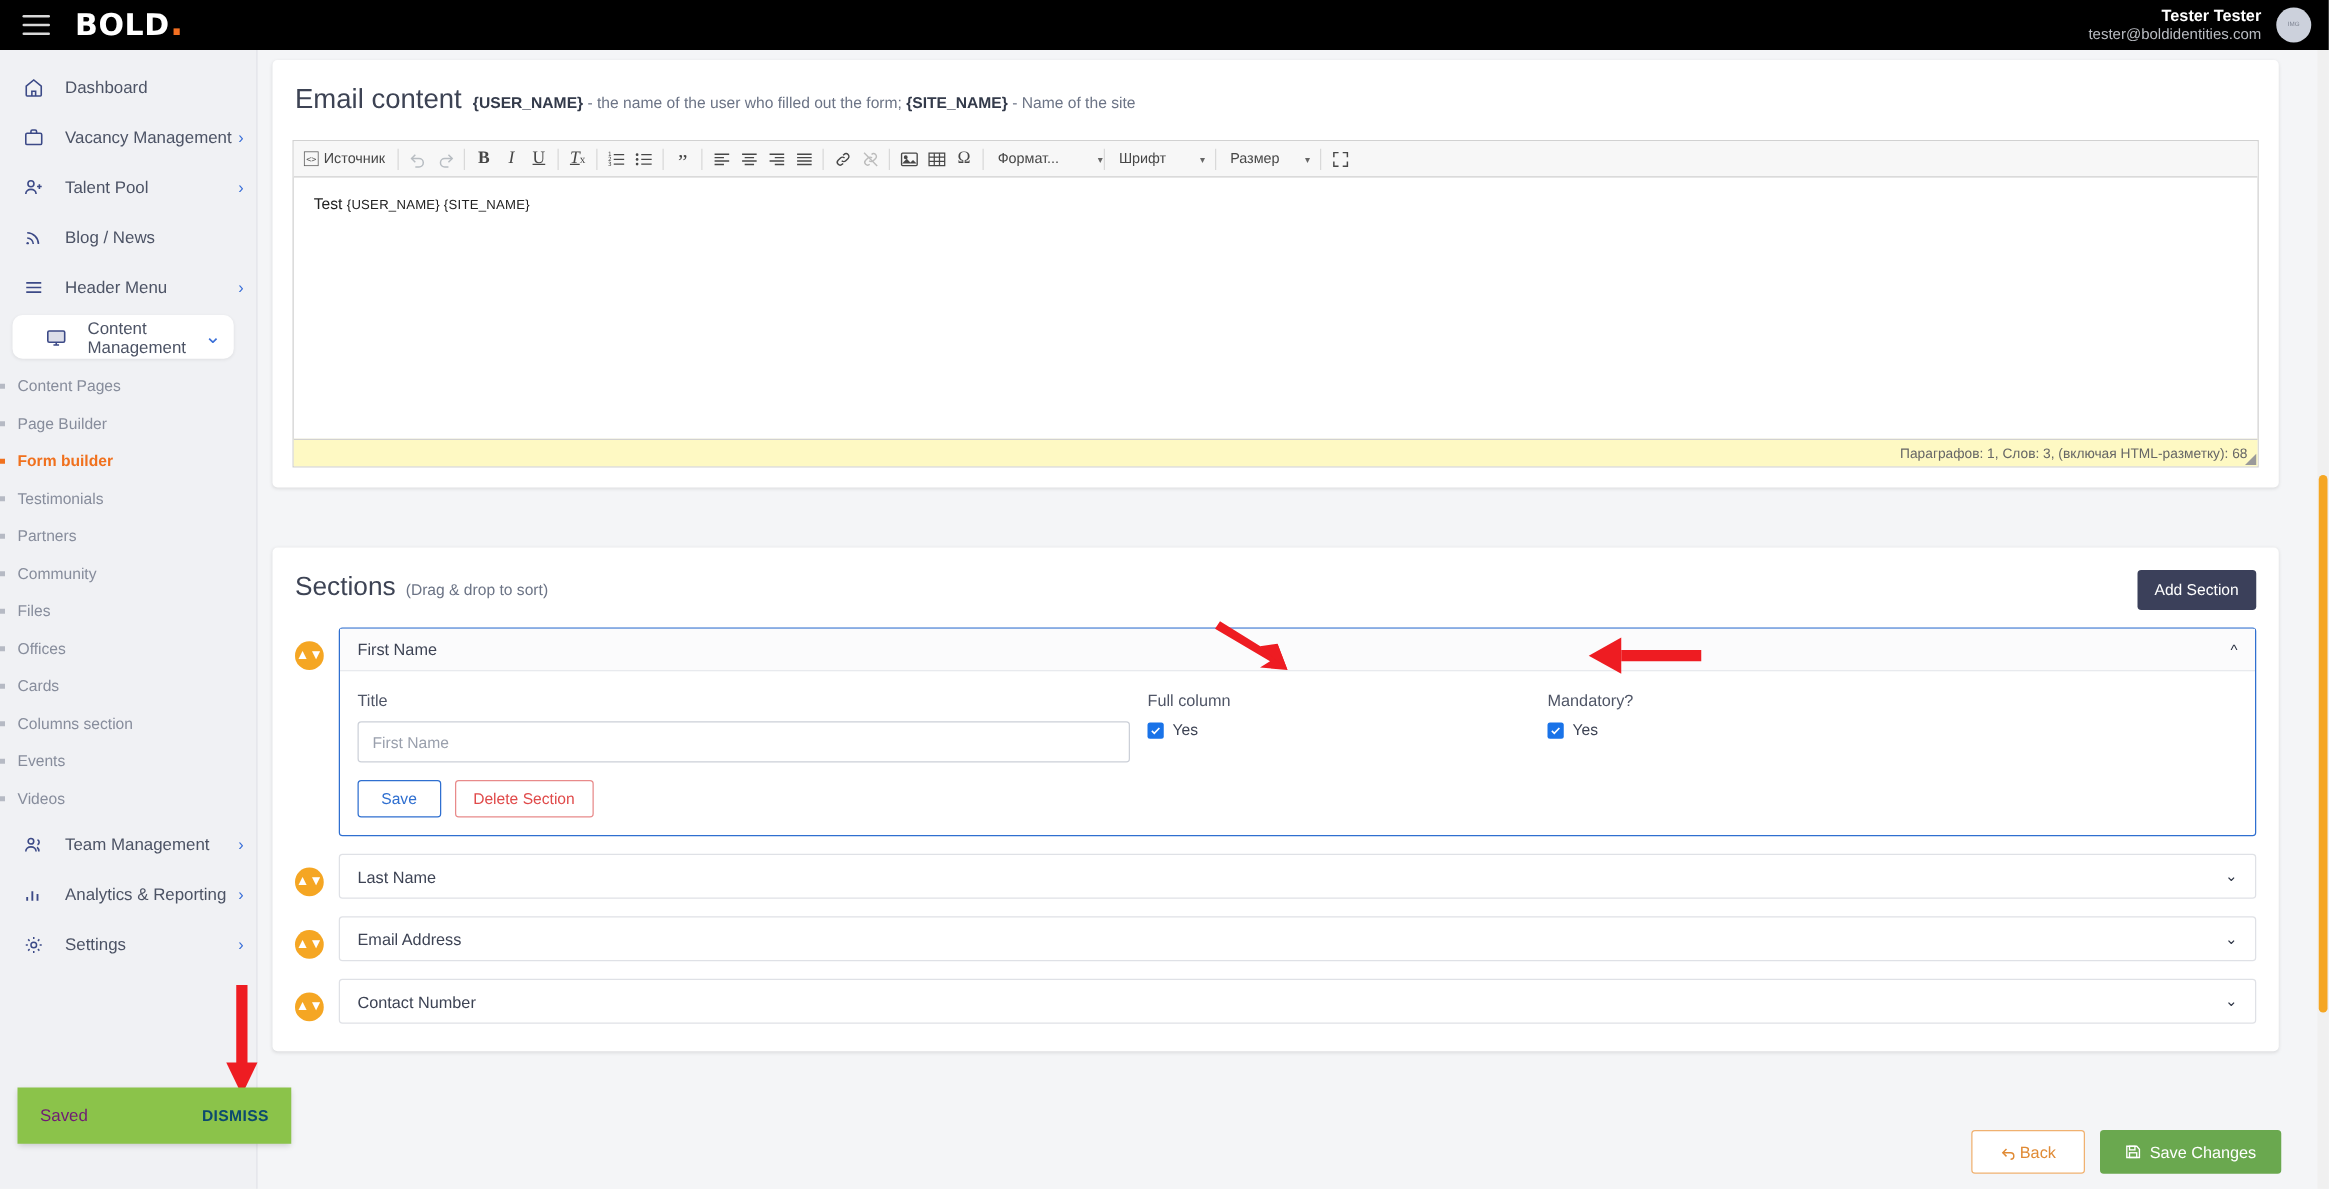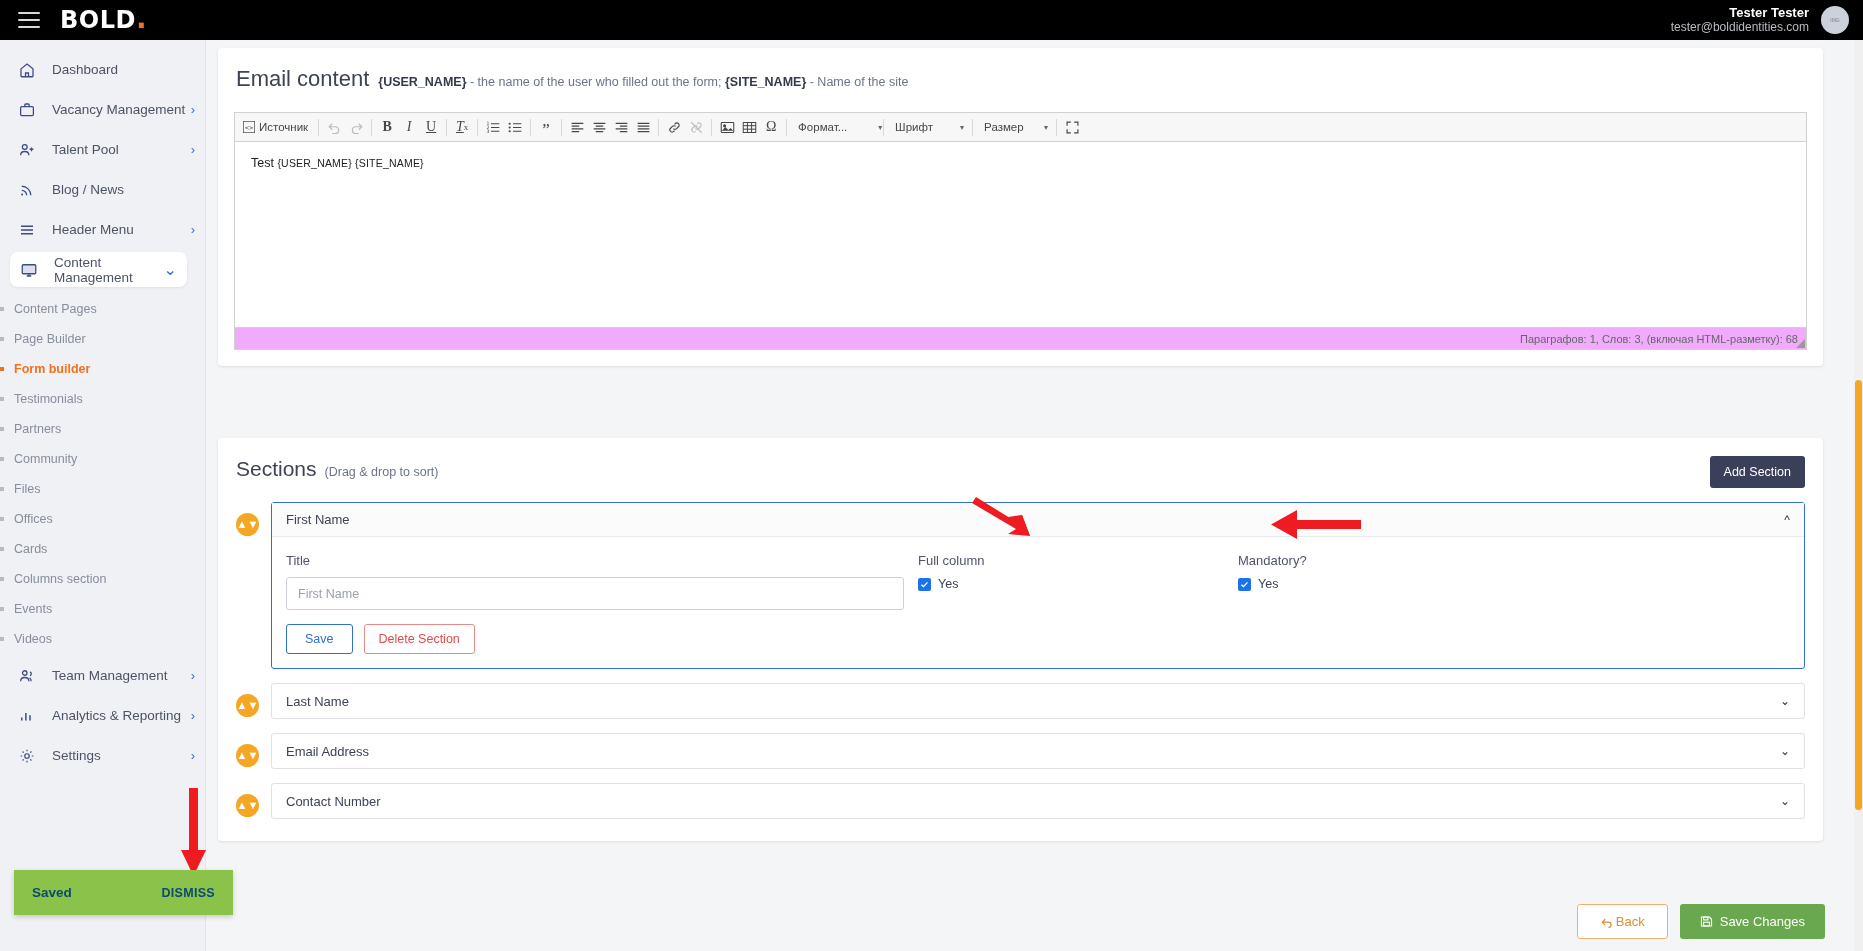--- a/index.html
+++ b/index.html
@@ -65,21 +65,21 @@
   .nav-item .ico {
     width: 22px; height: 18px; margin-right: 12px;
     display: flex; align-items: center; justify-content: flex-start;
     color: #3c4a87; flex-shrink: 0;
   }
   .nav-item .chev {
     margin-left: auto; color: #3a6fd8; font-size: 13px; line-height: 1;
   }
   .nav-item.active {
     background: #fff; border-radius: 8px;
-    margin: 0 18px 5px 10px; padding-left: 10px;
+    margin: 0 18px 5px 10px; padding-left: 26px;
     box-shadow: 0 1px 3px rgba(0,0,0,0.07);
     font-weight: 500;
   }
   .subnav { padding: 2px 0 0 0; }
   .sub-item {
     display: flex; align-items: center;
     height: 30px; 
     color: #878d9c; font-size: 12.5px; cursor: pointer;
   }
   .sub-item .bullet {
@@ -126,23 +126,23 @@
   .tb-btn.dim { opacity: 0.33; }
   .tb-sep { width: 1px; height: 17px; background: #d9d9d9; margin: 0 4px; }
   .tb-combo {
     height: 22px; display: flex; align-items: center; justify-content: space-between;
     font-size: 11.5px; color: #474747; padding: 0 4px 0 7px; cursor: pointer;
   }
   .tb-combo .caret { font-size: 8px; margin-left: 16px; color: #666; }
   .ck-body { height: 185px; padding: 14px 16px; font-size: 12.5px; color: #222; }
   .ck-body .tok { font-size: 10.5px; letter-spacing: 0.2px; }
   .ck-foot {
-    border-top: 1px solid #d1d1d1; background: #f0abfc;
+    border-top: 1px solid #d1d1d1; background: #fef9c3;
     height: 22px; display: flex; align-items: center; justify-content: flex-end;
-    padding-right: 8px; font-size: 11px; color: #666; position: relative;
+    padding-right: 8px; font-size: 11px; color: #666; position: relative; margin-top: 24px;
   }
   .resize-grip {
     position: absolute; right: 1px; bottom: 1px;
     width: 0; height: 0; border-style: solid;
     border-width: 0 0 9px 9px; border-color: transparent transparent #9a9a9a transparent;
   }
 
   
   .sections-card { position: absolute; top: 398px; left: 0; width: 1605px; margin-left: 12px; padding: 18px 18px 22px 18px; }
   .sec-head { display: flex; align-items: baseline; }
@@ -224,21 +224,21 @@
   }
 
   
   .toast {
     position: absolute; left: 14px; bottom: 36px;
     width: 219px; height: 45px; background: #8bc34a;
     display: flex; align-items: center; justify-content: space-between;
     padding: 0 18px; z-index: 60;
     box-shadow: 0 2px 5px rgba(0,0,0,0.18);
   }
-  .toast-msg { color: #0c4a6e; font-size: 13.5px; font-weight: 700; text-align: right; }
+  .toast-msg { color: #701a75; font-size: 13.5px; font-weight: 400; text-align: right; }
   .toast-dismiss { color: #0c4a6e; font-size: 12.5px; font-weight: 700; cursor: pointer; letter-spacing: 0.3px; }
 
   
   .scrollbar {
     position: absolute; right: 0; top: 40px;
     width: 9px; height: 911px; background: #f0f0f0; z-index: 30;
   }
   .scroll-thumb {
     position: absolute; right: 1px; top: 340px;
     width: 7px; height: 430px; background: #f5a623; border-radius: 4px;

